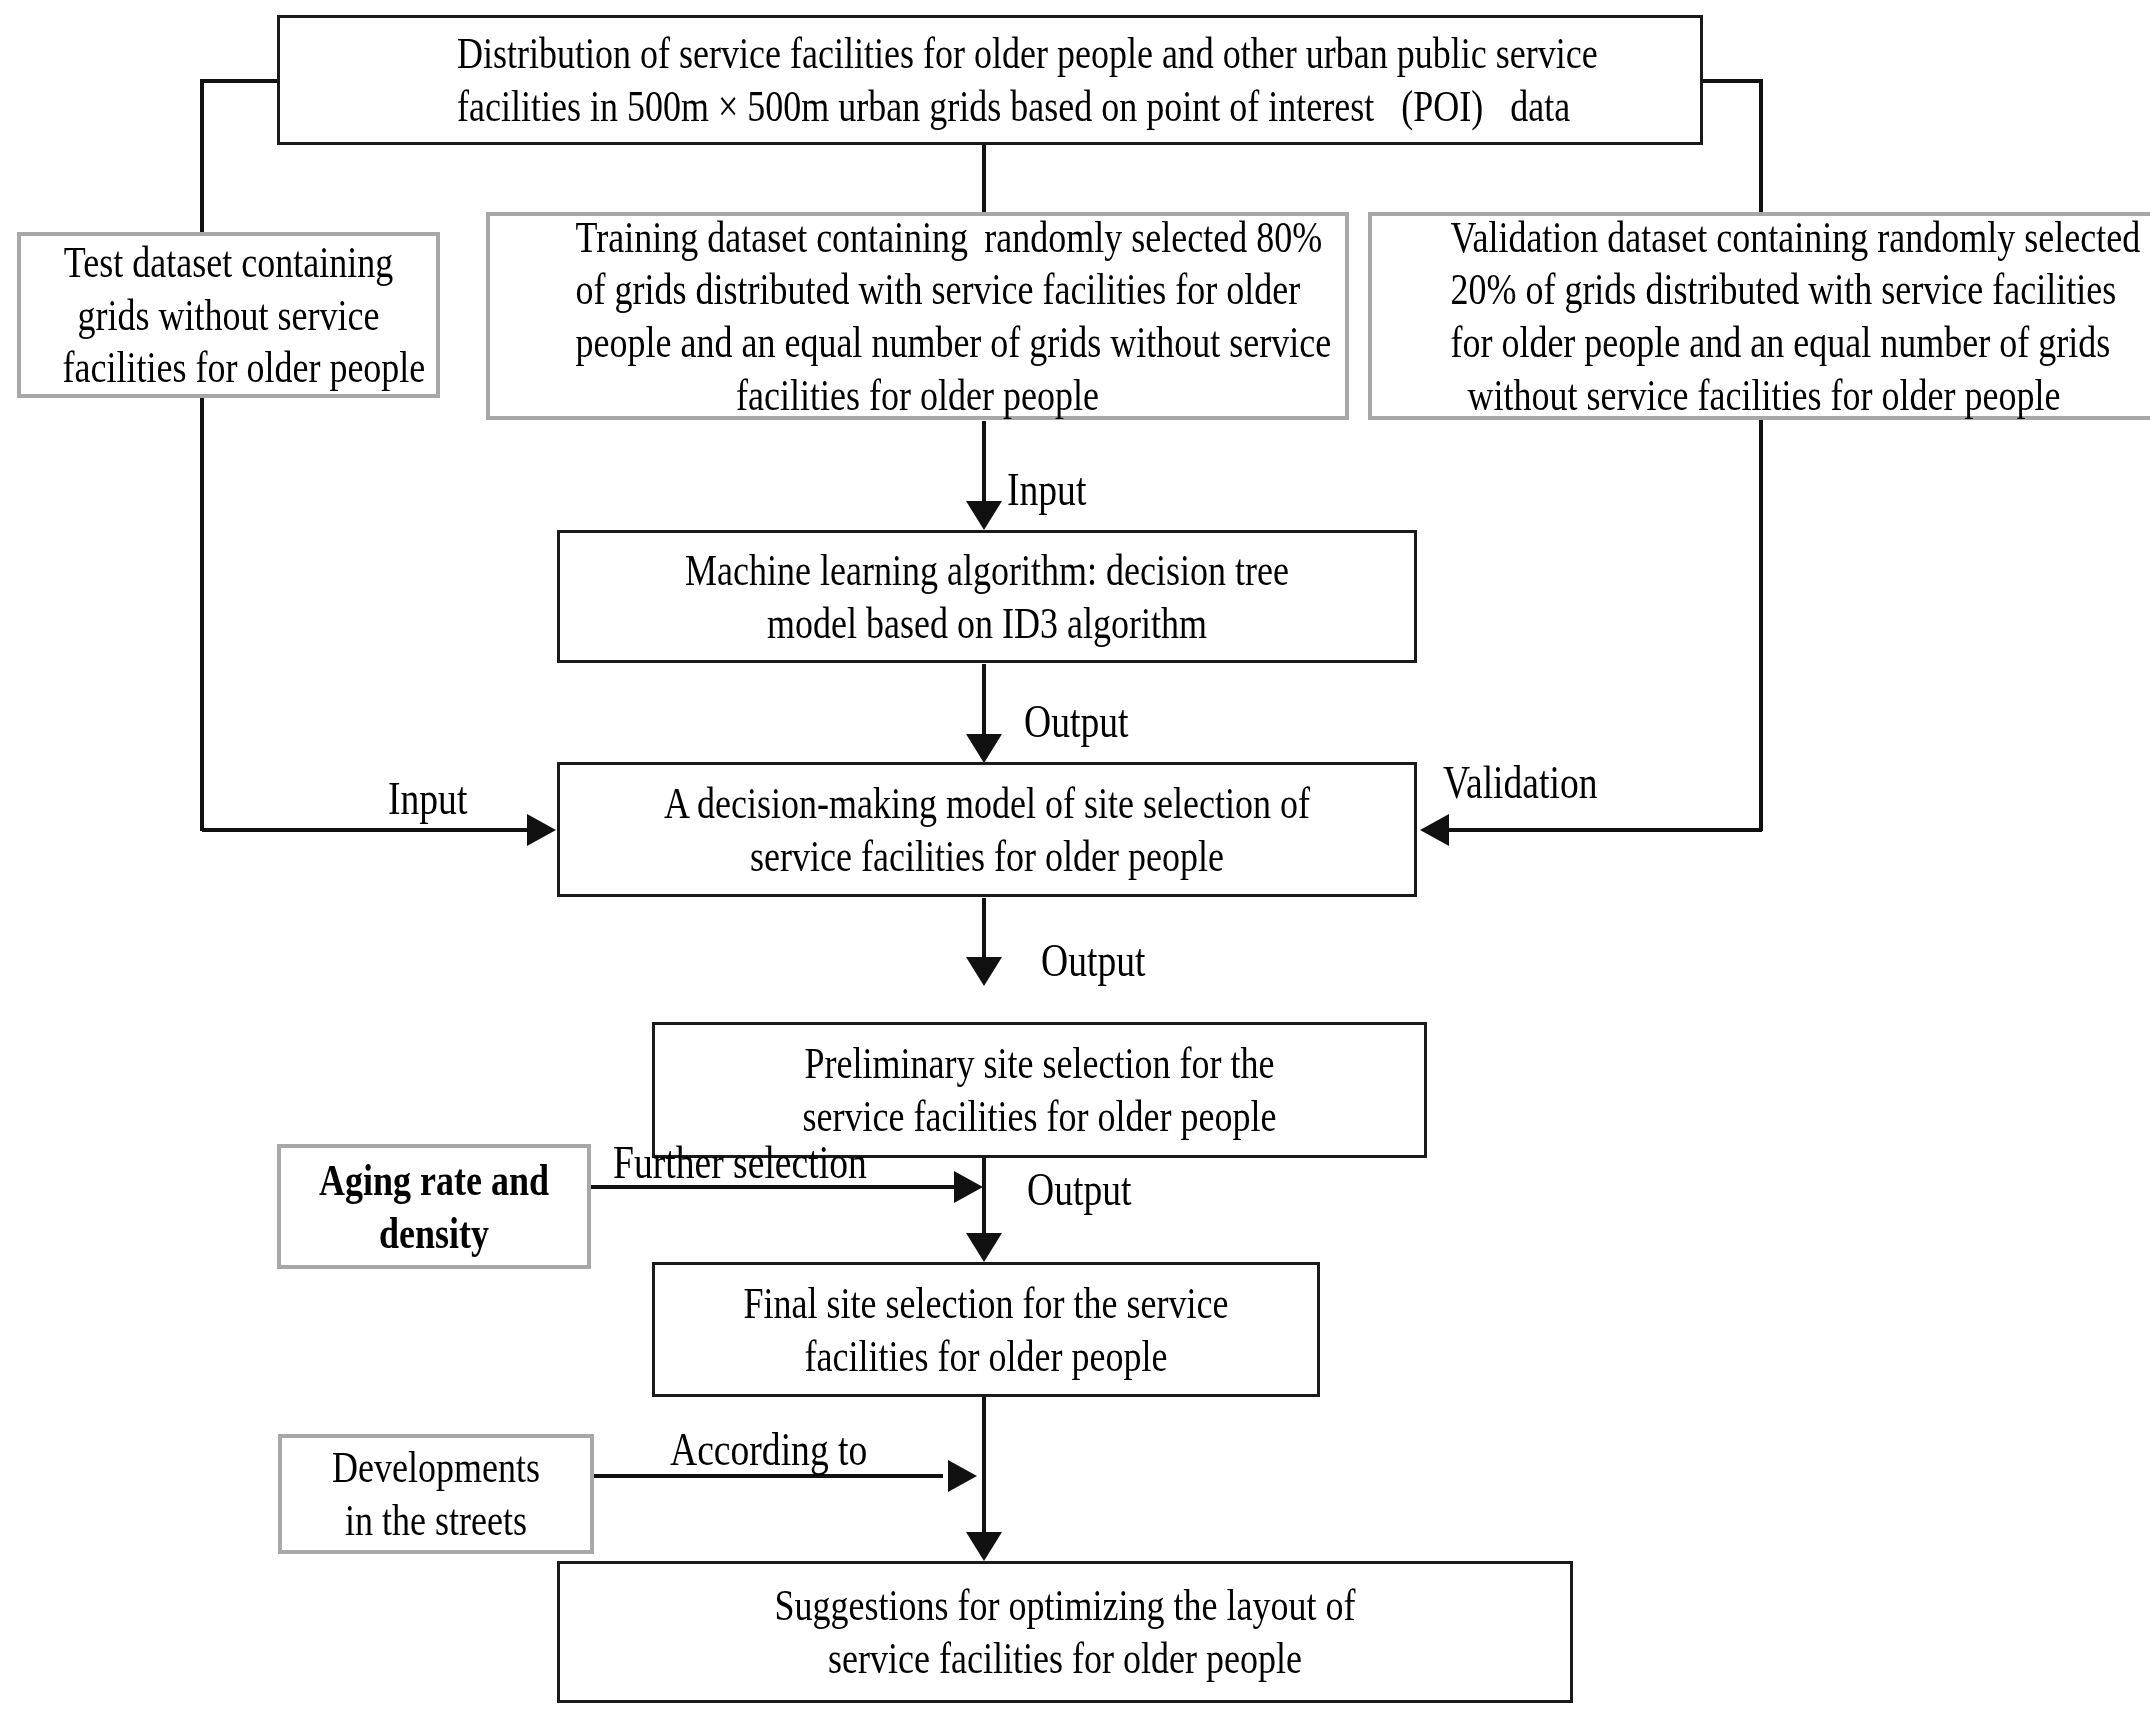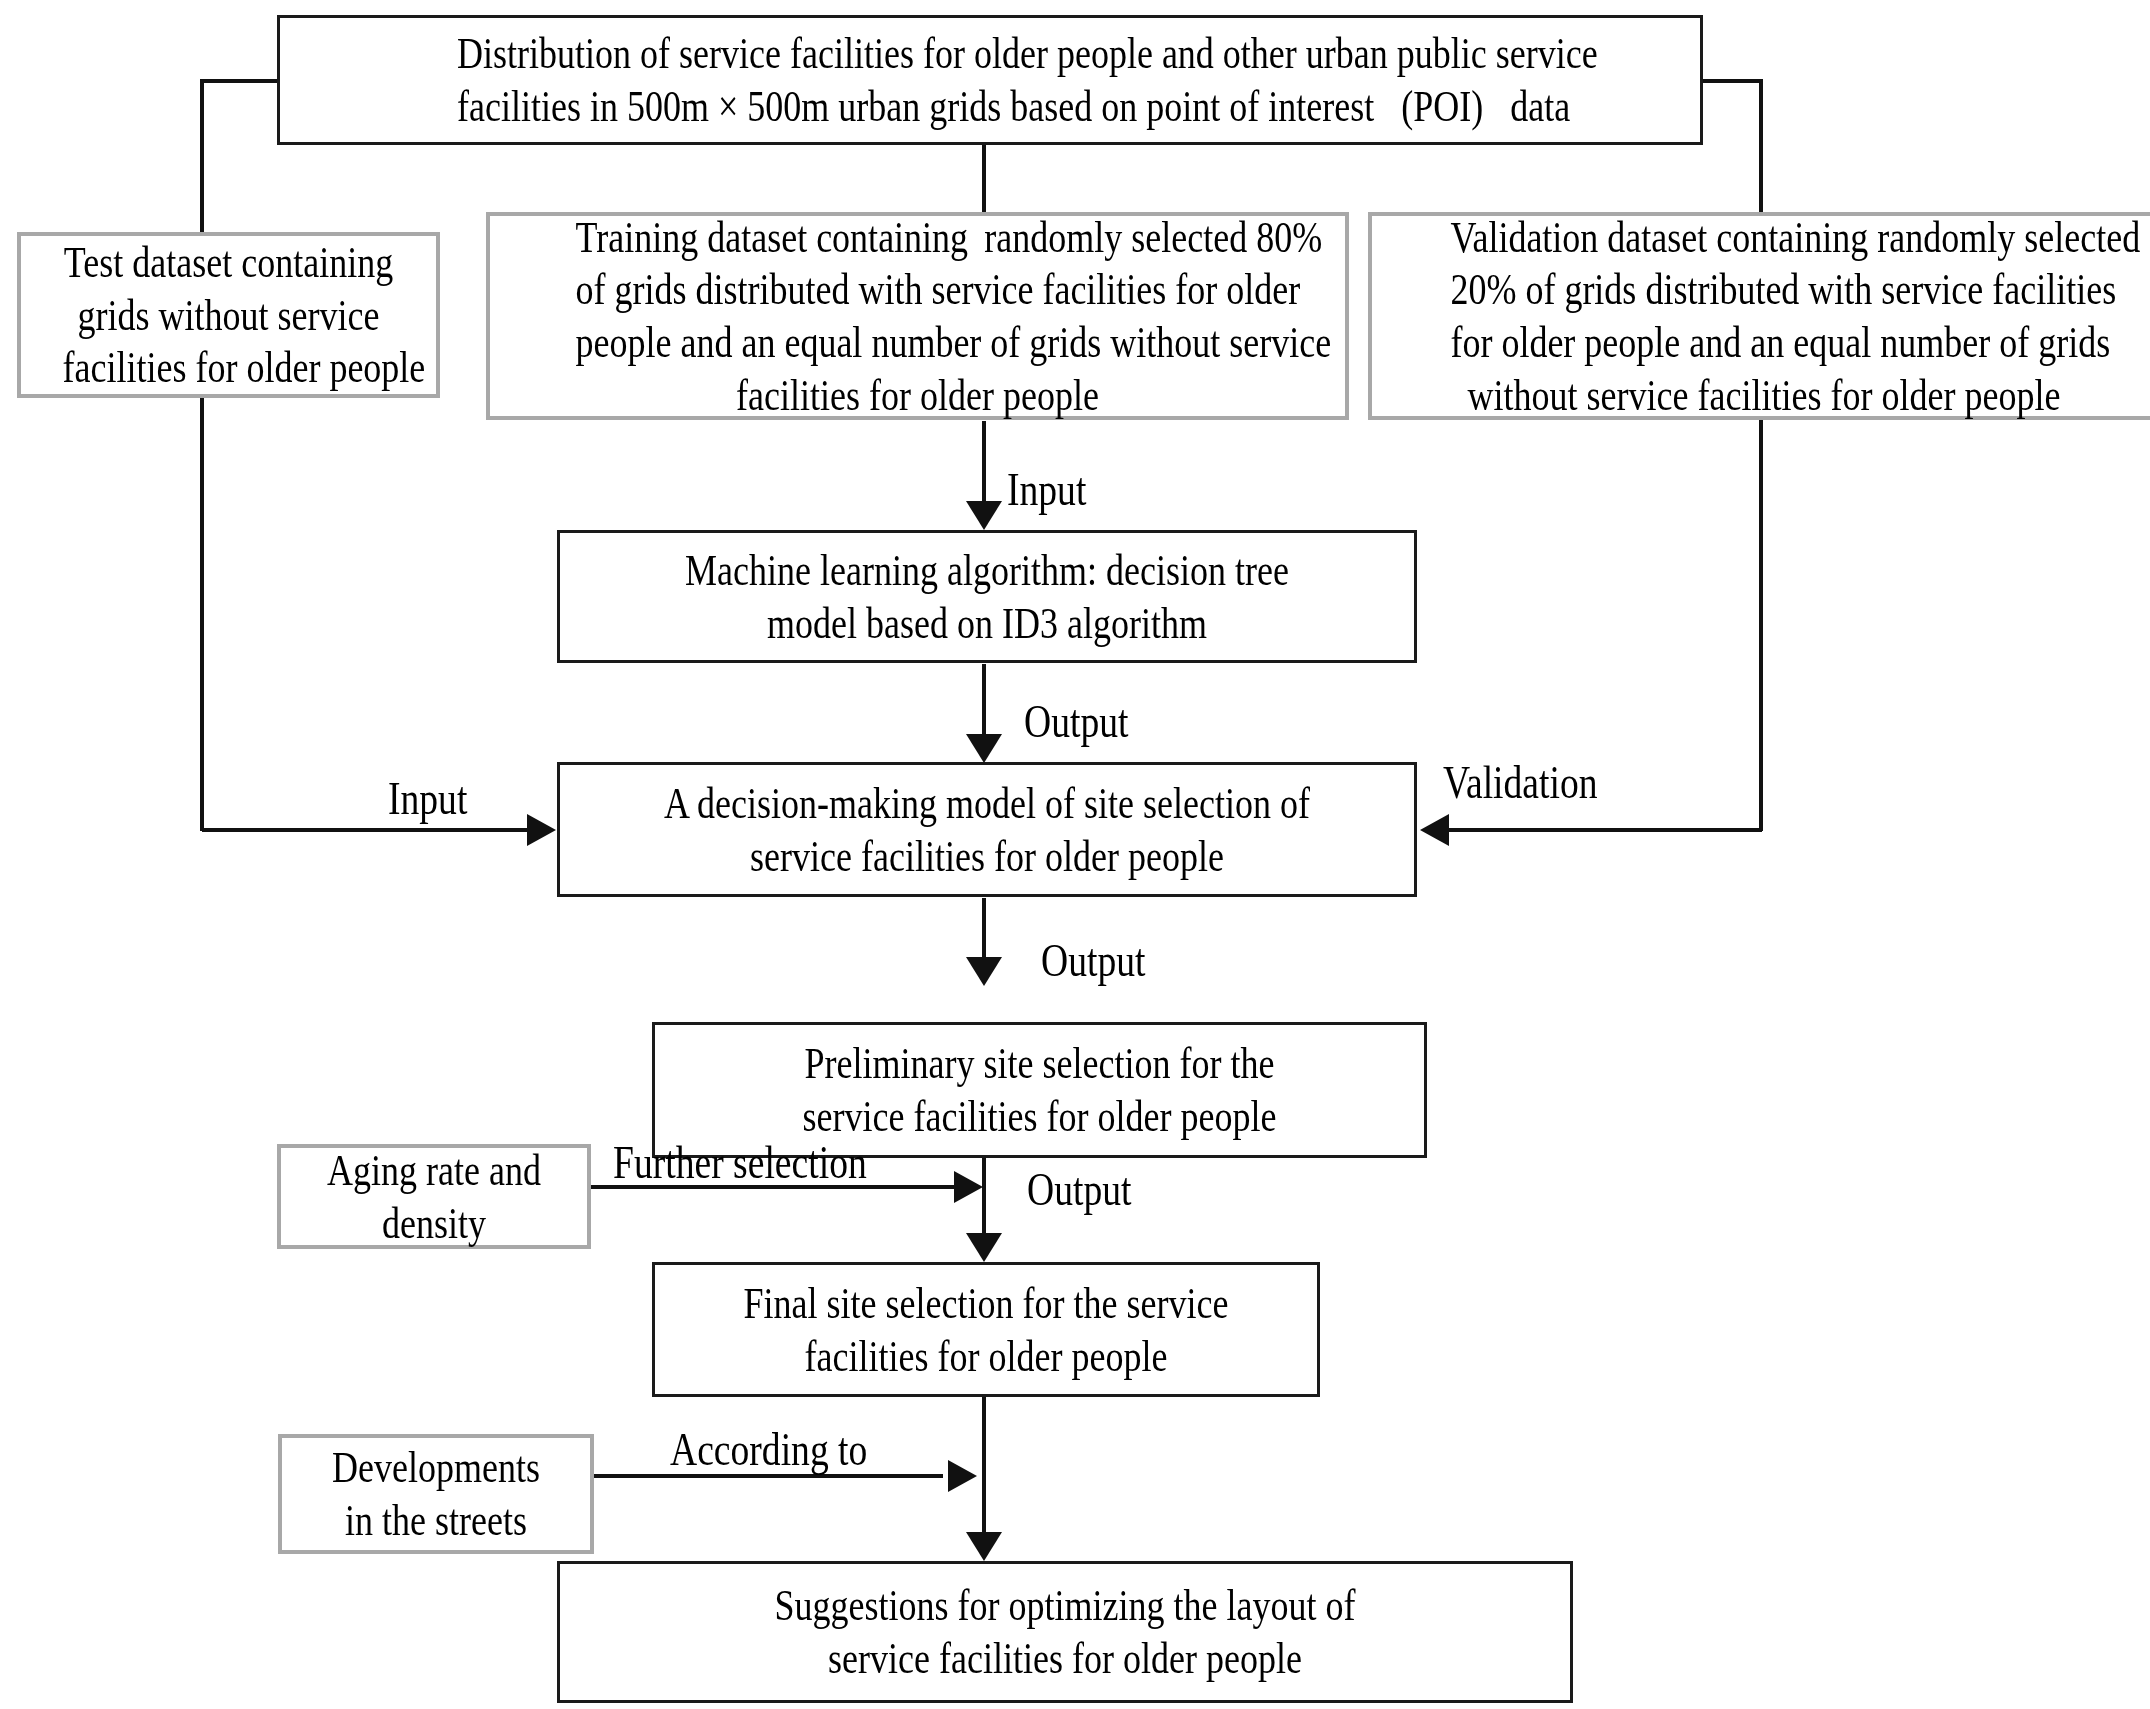--- a/index.html
+++ b/index.html
@@ -144,21 +144,21 @@
     </div>
   </div>
 
   <div class="box black" style="left:652px;top:986px;width:775px;height:136px;margin-top:36px;">
     <div class="txt">
       <div class="line">Preliminary site selection for the</div>
       <div class="line">service facilities for older people</div>
     </div>
   </div>
 
-  <div class="box gray" style="left:277px;top:1144px;width:314px;height:105px;">
+  <div class="box gray" style="left:277px;top:1144px;width:314px;height:125px;font-weight:bold;">
     <div class="txt">
       <div class="line">Aging rate and</div>
       <div class="line">density</div>
     </div>
   </div>
 
   <div class="box black" style="left:652px;top:1262px;width:668px;height:135px;">
     <div class="txt">
       <div class="line">Final site selection for the service</div>
       <div class="line">facilities for older people</div>

